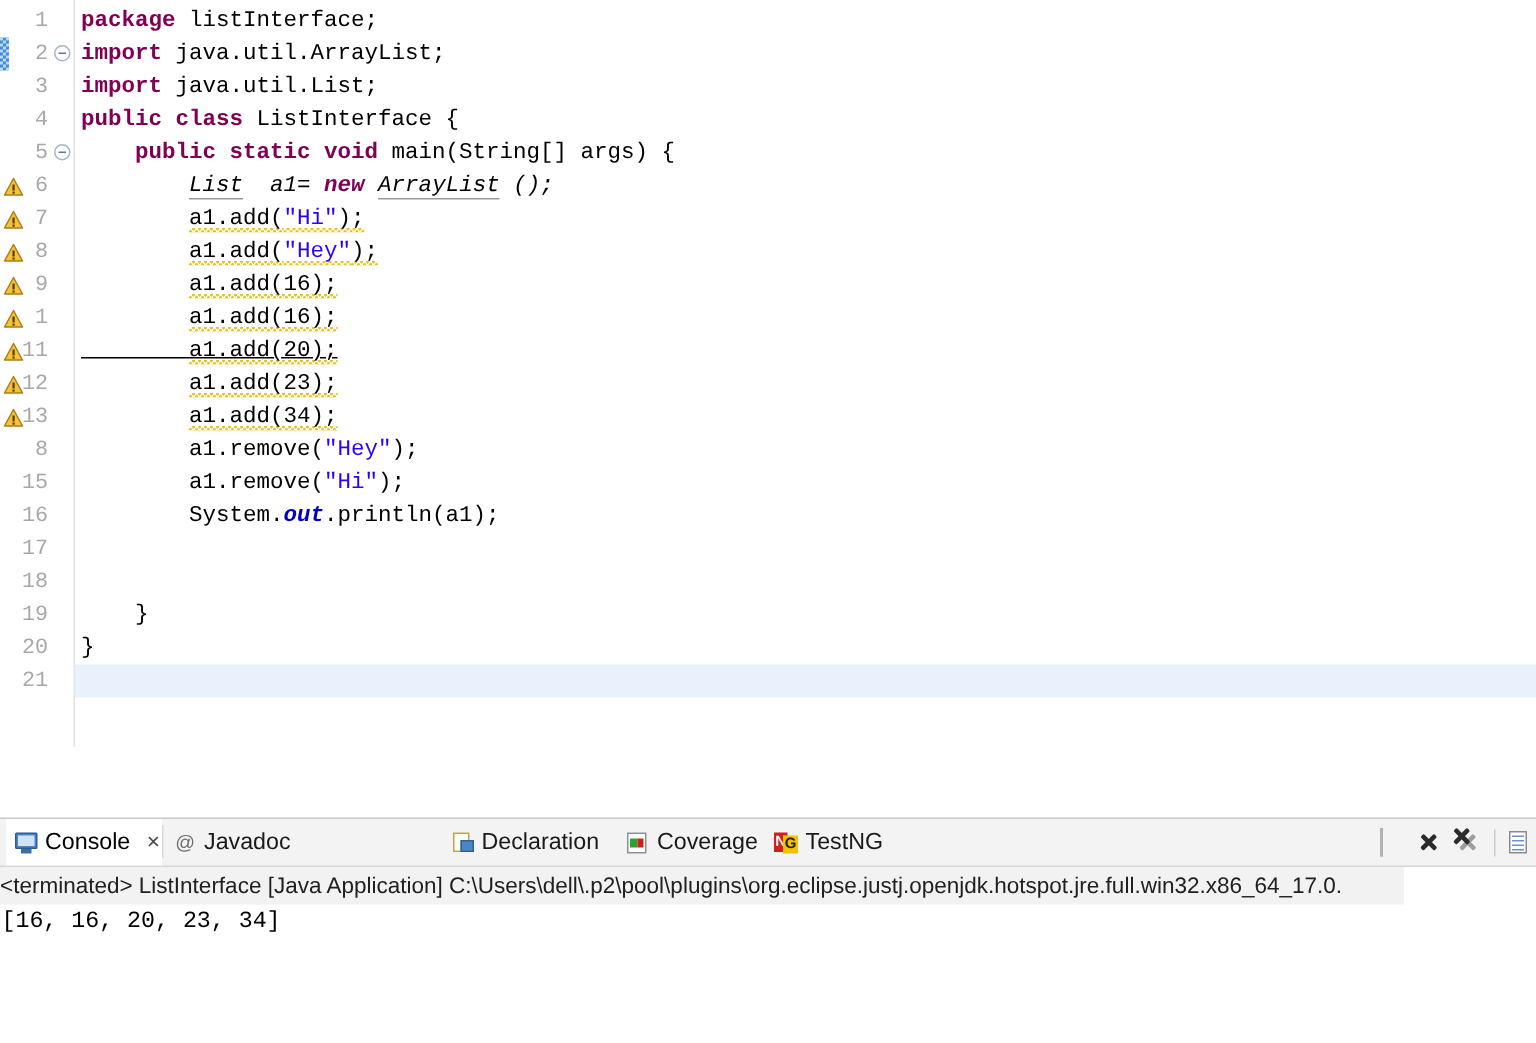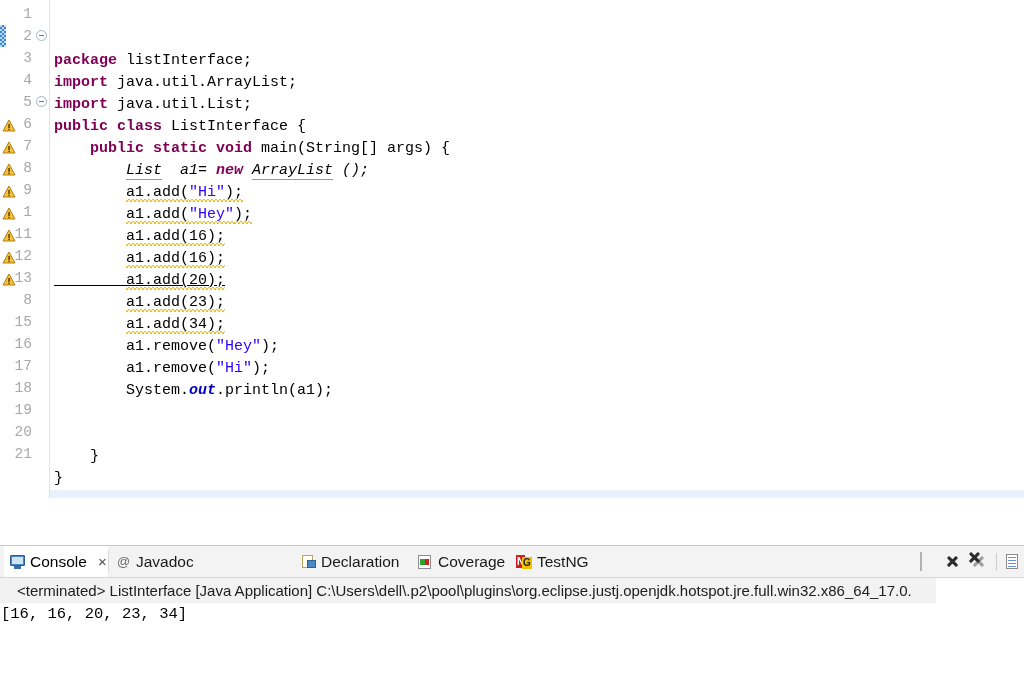--- a/index.html
+++ b/index.html
@@ -80,21 +80,20 @@
     background: #ffffff;
     overflow: hidden;
   }
   .code-line {
     position: absolute; left: 0; right: 0; height: 22px; line-height: 22px;
     white-space: pre;
     font-family: "Liberation Mono", monospace;
     font-size: 15px;
     color: #000000;
     padding-left: 4px;
-    margin-top: 47px;
   }
   .cur-line { background: #e9f2fc; }
 
   .kw   { color: #7f0055; font-weight: bold; }
   .str  { color: #2a00ff; }
   .fld  { color: #0000c0; font-weight: bold; font-style: italic; }
   .plain{ color: #000000; }
 
   
   .sq {
@@ -243,21 +242,21 @@
     position: absolute; left: 0; top: 32px; width: 1024px; height: 118px;
     background: #ffffff;
   }
   .console-header {
     position: absolute; left: 0; top: 0; width: 936px; height: 25px;
     line-height: 25px;
     background: #f2f2f2;
     font-family: "Liberation Sans", sans-serif;
     font-size: 15px; color: #202020;
     white-space: nowrap; overflow: hidden;
-    padding-left: 17px;
+    padding-left: 0px;
   }
   .console-out {
     position: absolute; left: 0; top: 25px; width: 1024px;
     font-family: "Liberation Mono", monospace;
     font-size: 15.5px; color: #000000;
     line-height: 23px;
     white-space: pre;
     padding-left: 1px;
   }
 </style>

